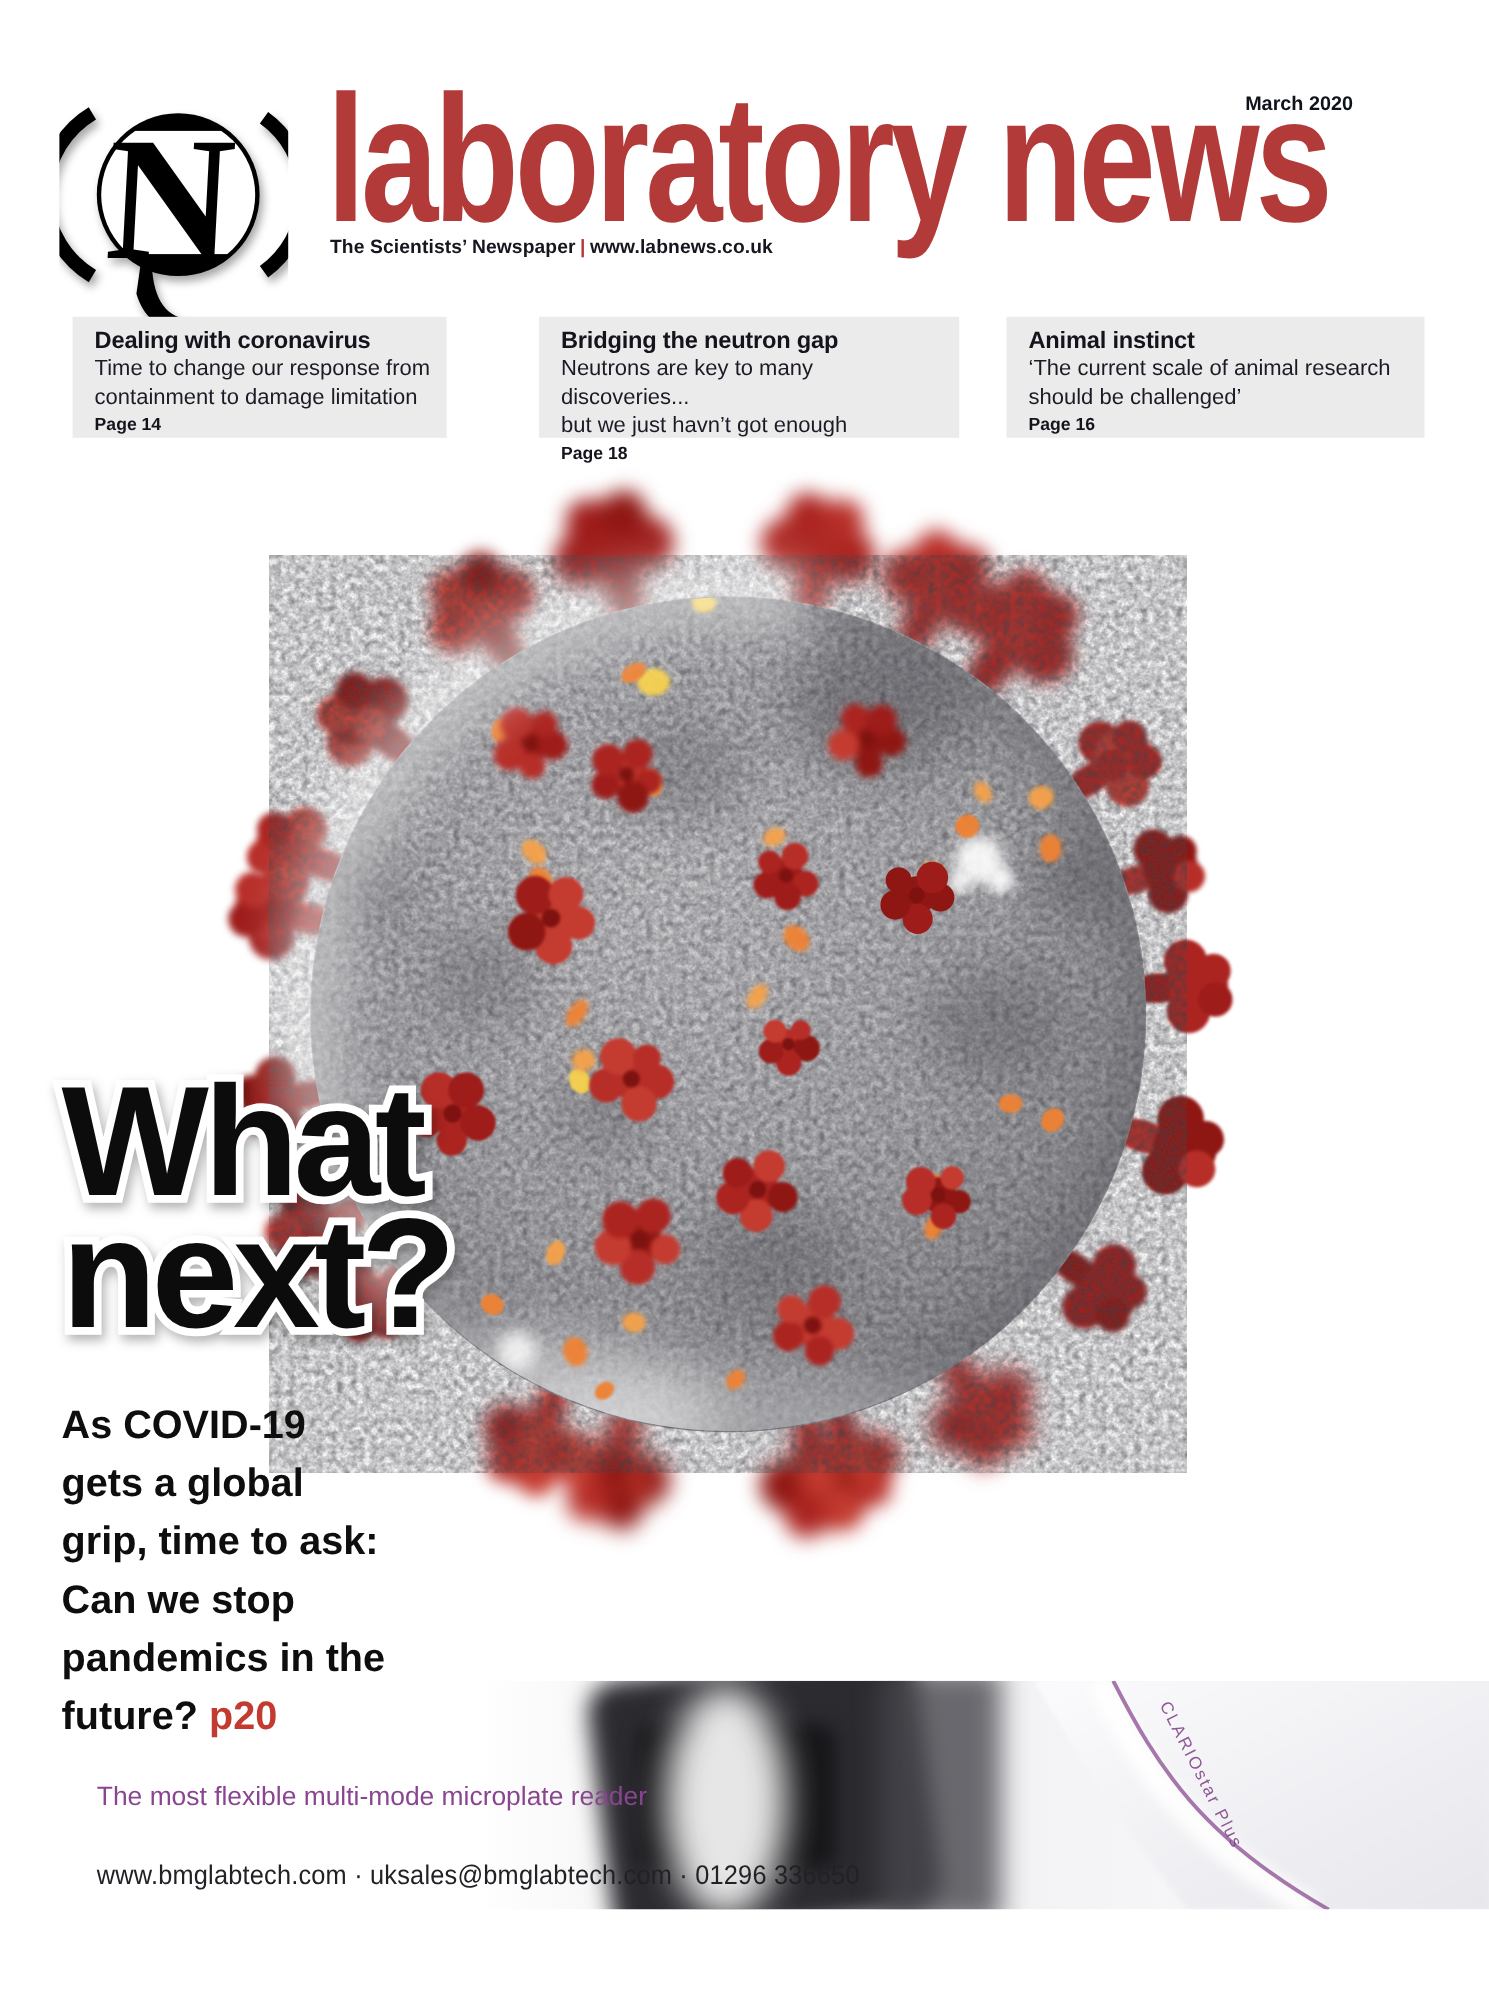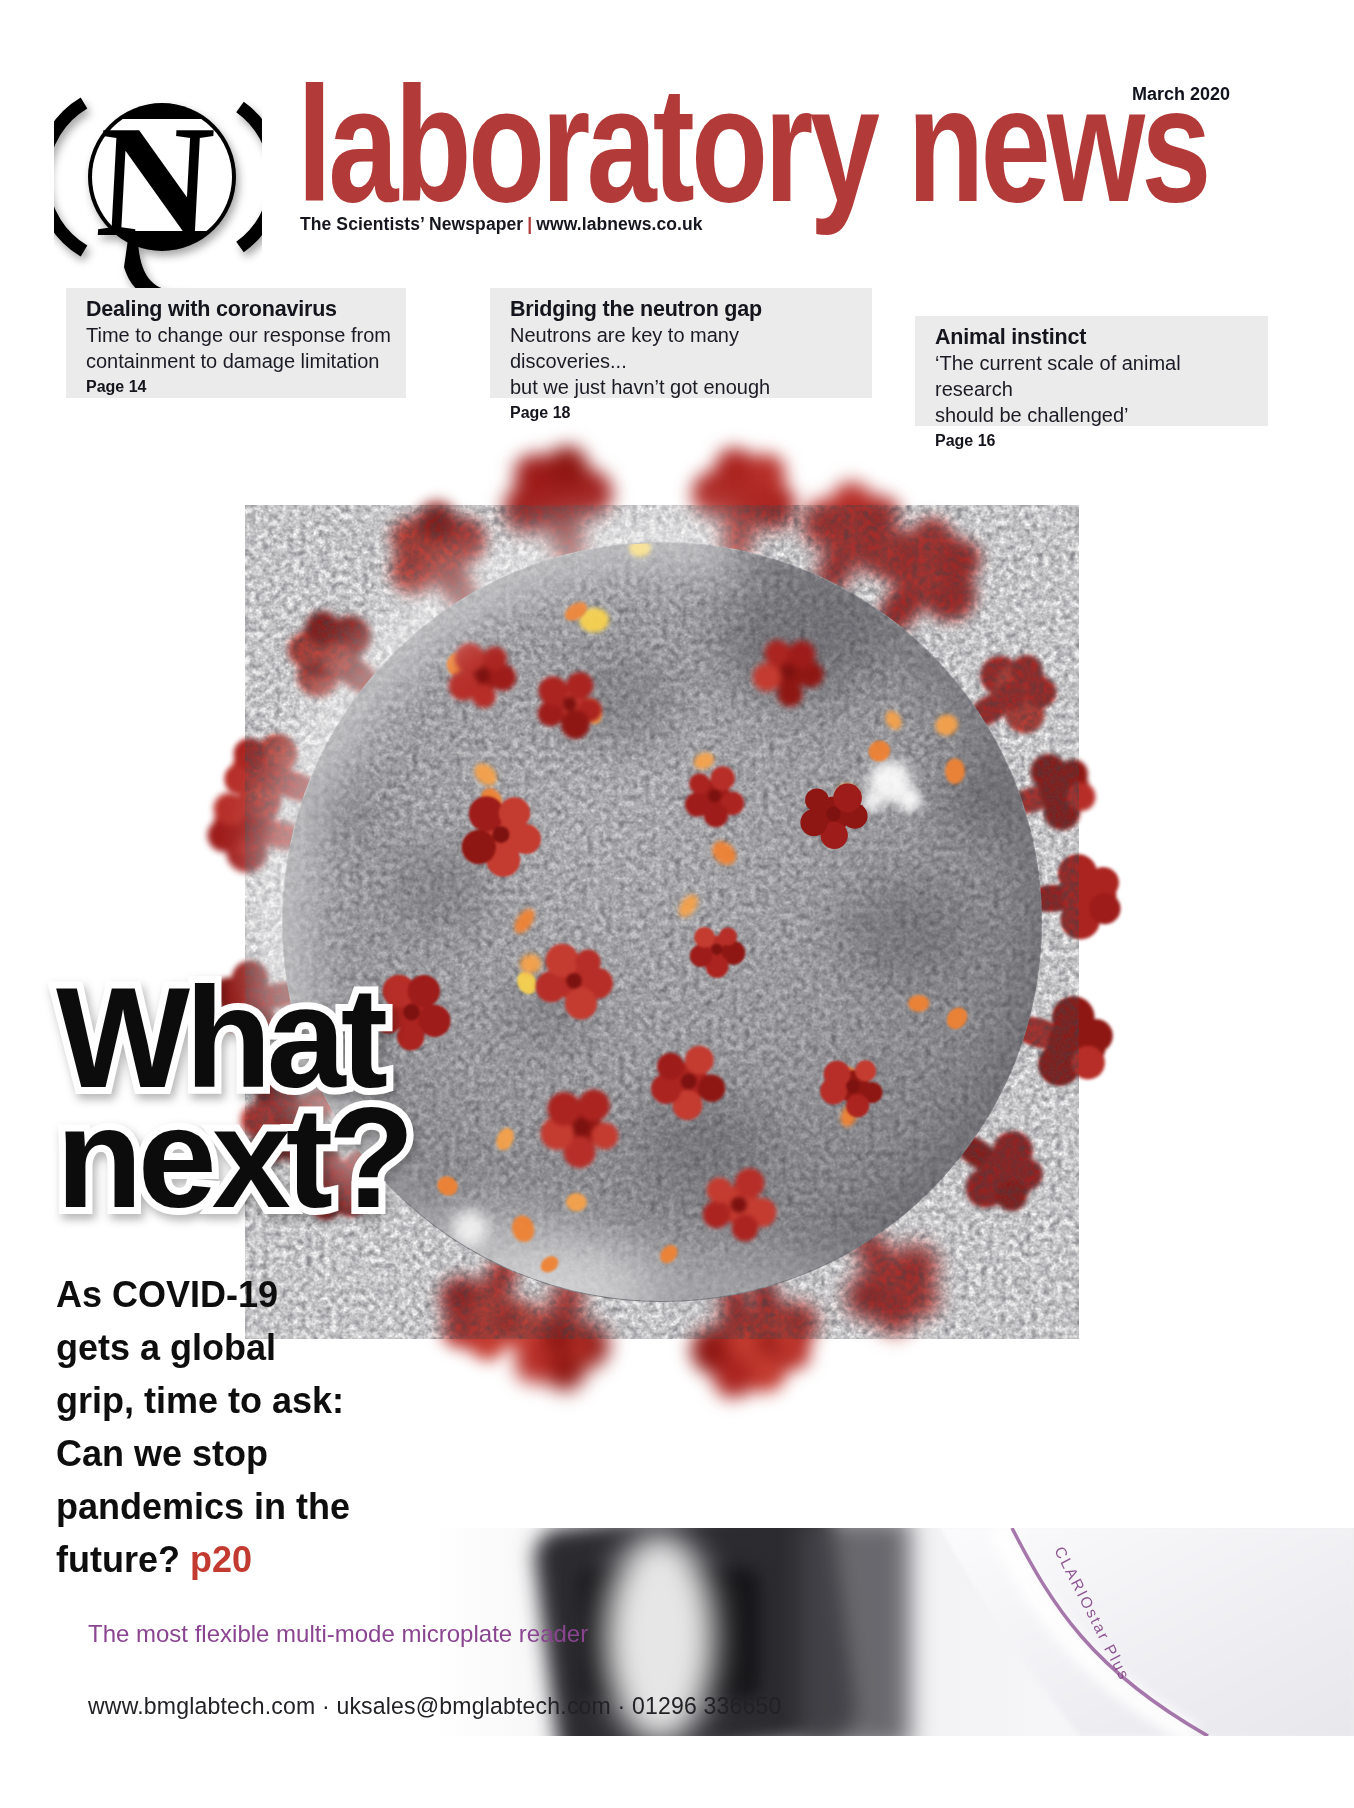--- a/index.html
+++ b/index.html
@@ -14,21 +14,21 @@
       transform:scaleX(0.77);transform-origin:left top;margin:0;}
   .issue-date{right:124px;top:84px;font-size:18px;font-weight:bold;color:#10121c;}
   .tagline{left:300px;top:214px;font-size:17.5px;font-weight:bold;color:#16161f;letter-spacing:0.1px;}
   .tagline .sep{color:#b23b3a;padding:0 4px;}
 
   
   .teaser{top:288px;height:110px;background:#ebebeb;box-sizing:border-box;
           padding:8px 14px 0 20px;cursor:pointer;}
   .teaser.t1{left:66px;width:340px;}
   .teaser.t2{left:490px;width:382px;}
-  .teaser.t3{left:915px;width:353px;margin-top:28px;}
+  .teaser.t3{left:915px;width:380px;}
   .teaser h2{font-size:21.5px;line-height:26px;margin:0;color:#14141d;letter-spacing:-0.2px;
              font-weight:bold;}
   .teaser .tbody{font-size:20px;line-height:26px;color:#1b1b25;white-space:pre-line;}
   .teaser .pg{font-size:16px;line-height:26px;font-weight:bold;color:#14141d;}
 
   
   #virus-wrap{left:0;top:370px;width:1354px;height:1100px;}
   #virus-svg{width:100%;height:100%;display:block;}
 
   

